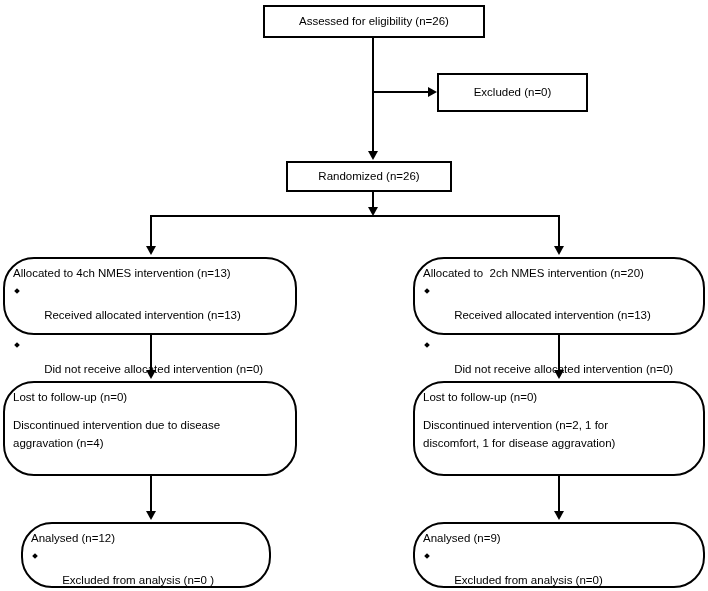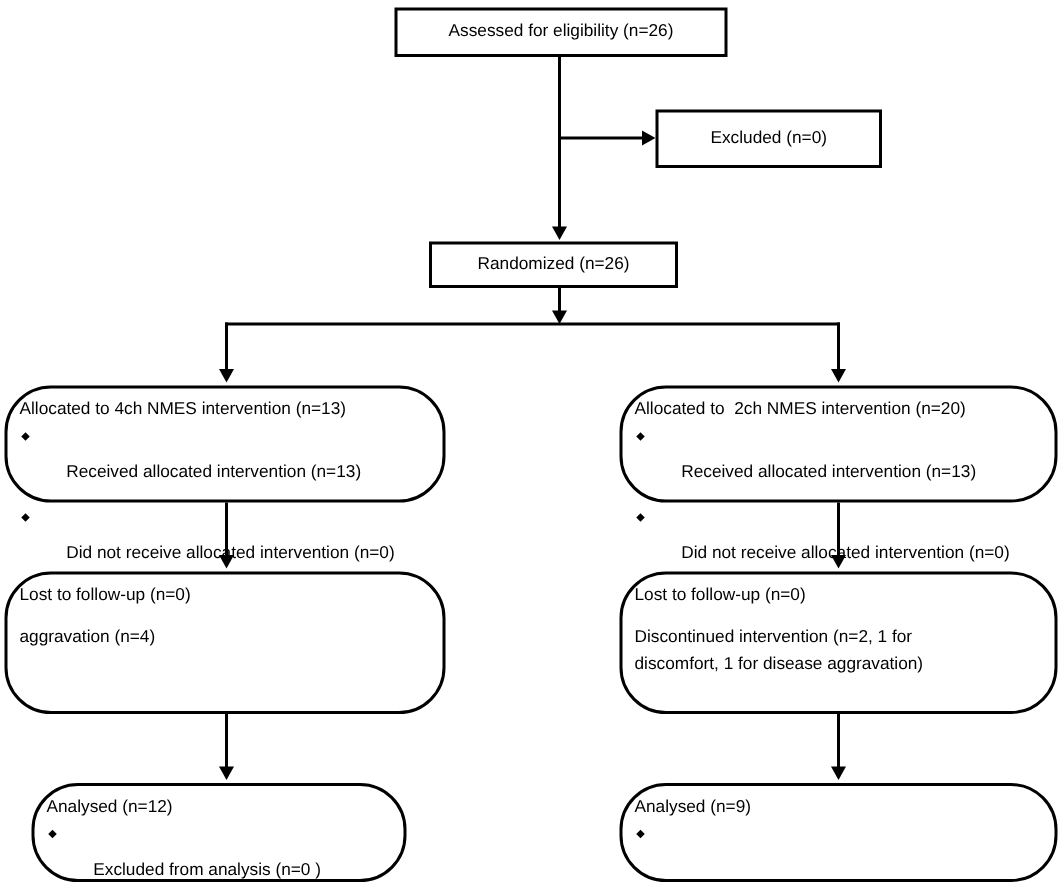--- a/index.html
+++ b/index.html
@@ -145,20 +145,21 @@
 
   <div class="vline" style="left:150px; top:335px; height:36px;"></div>
   <div class="arrow-down" style="left:146px; top:370px;"></div>
 
   <div class="vline" style="left:558px; top:335px; height:36px;"></div>
   <div class="arrow-down" style="left:554px; top:370px;"></div>
 
   <div class="box left" style="left:3px; top:381px; width:294px; height:95px;">
     <span class="line-row">Lost to follow-up (n=0)</span>
     <span class="gap"></span>
+    <span class="line-row">Discontinued intervention due to disease</span>
     <span class="line-row">aggravation (n=4)</span>
   </div>
 
   <div class="box left" style="left:413px; top:381px; width:292px; height:95px;">
     <span class="line-row">Lost to follow-up (n=0)</span>
     <span class="gap"></span>
     <span class="line-row">Discontinued intervention (n=2, 1 for</span>
     <span class="line-row">discomfort, 1 for disease aggravation)</span>
   </div>
 
@@ -173,16 +174,17 @@
     <span class="bul">
       <span class="dia"></span>
       <span>Excluded from analysis (n=0 )</span>
     </span>
   </div>
 
   <div class="box left" style="left:413px; top:522px; width:292px; height:66px;">
     <span class="line-row">Analysed (n=9)</span>
     <span class="bul">
       <span class="dia"></span>
+      <span>Excluded from analysis (n=0)</span>
     </span>
   </div>
 
 </div>
 
 </body></html>

